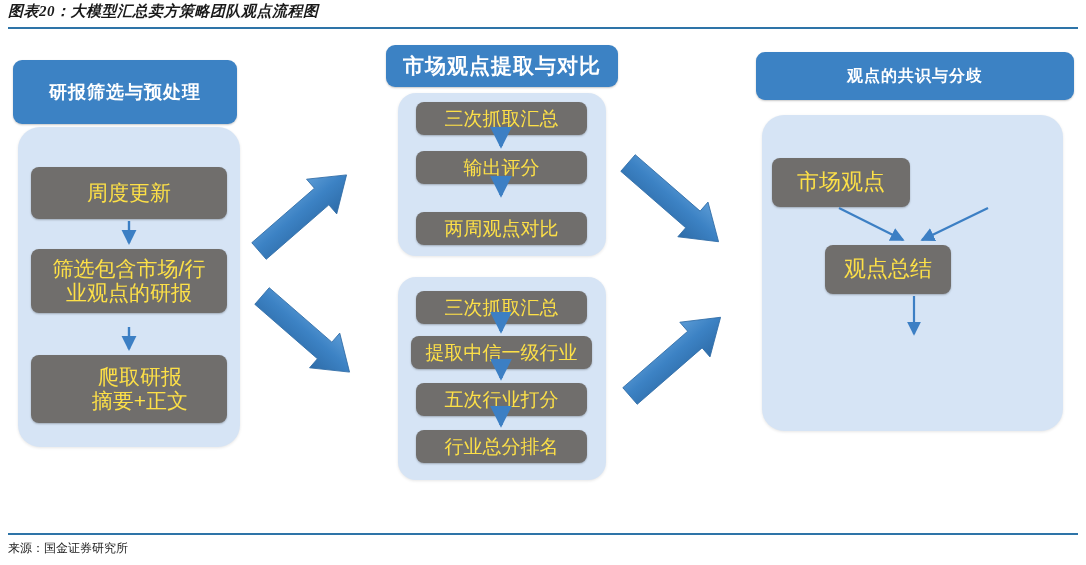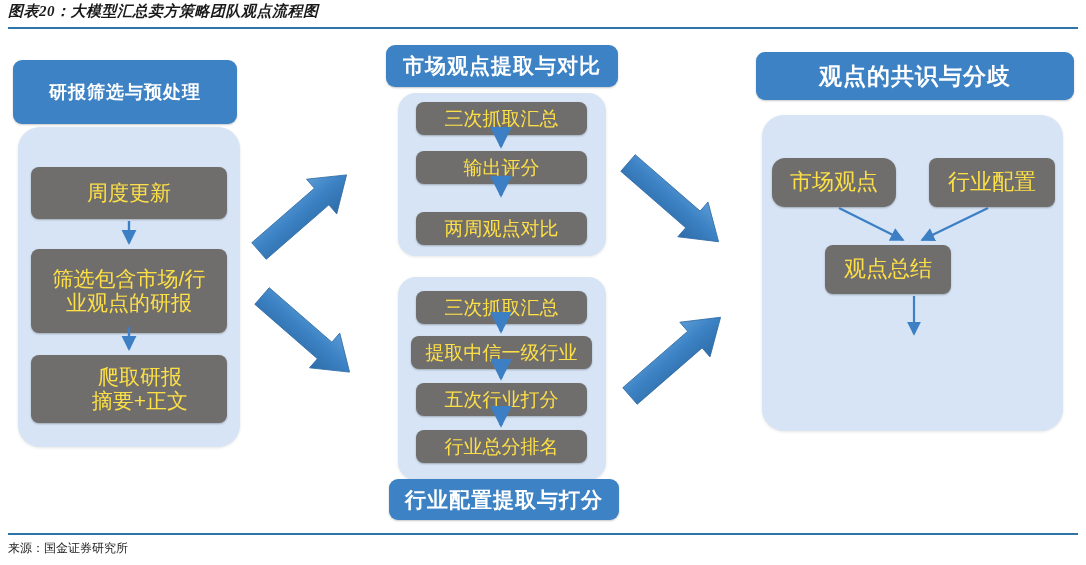--- a/index.html
+++ b/index.html
@@ -119,21 +119,21 @@
 
   <div id="caption">图表20：大模型汇总卖方策略团队观点流程图</div>
   <div id="caption-rule"></div>
 
   <div class="stage-header" style="left:13px; top:60px; width:224px; height:64px; font-size:18px;">研报筛选与预处理</div>
 
   <div class="group-panel" style="left:18px; top:127px; width:222px; height:320px;"></div>
 
   <div class="node" style="left:31px; top:167px; width:196px; height:52px; font-size:21px;">周度更新</div>
 
-  <div class="node" style="left:31px; top:249px; width:196px; height:84px; font-size:21px;">筛选包含市场/行
+  <div class="node" style="left:31px; top:249px; width:196px; height:64px; font-size:21px;">筛选包含市场/行
 业观点的研报</div>
 
   <div class="node" style="left:31px; top:355px; width:196px; height:68px; font-size:21px;padding-left:22px;">爬取研报
 摘要+正文</div>
 
   <div class="stage-header" style="left:386px; top:45px; width:232px; height:42px; font-size:21px;">市场观点提取与对比</div>
 
   <div class="group-panel" style="left:398px; top:93px; width:208px; height:163px; border-radius:18px;"></div>
 
   <div class="node" style="left:416px; top:102px; width:171px; height:33px; font-size:19px;">三次抓取汇总</div>
@@ -145,29 +145,27 @@
   <div class="group-panel" style="left:398px; top:277px; width:208px; height:203px; border-radius:18px;"></div>
 
   <div class="node" style="left:416px; top:291px; width:171px; height:33px; font-size:19px;">三次抓取汇总</div>
 
   <div class="node" style="left:411px; top:336px; width:181px; height:33px; font-size:19px;">提取中信一级行业</div>
 
   <div class="node" style="left:416px; top:383px; width:171px; height:33px; font-size:19px;">五次行业打分</div>
 
   <div class="node" style="left:416px; top:430px; width:171px; height:33px; font-size:19px;">行业总分排名</div>
 
-  <div class="stage-header" style="left:389px; top:479px; width:230px; height:41px; font-size:21px;">行业配置提取与打分</div>
-
-  <div class="stage-header" style="left:756px; top:52px; width:318px; height:48px; font-size:23px;">观点的共识与分歧</div>
+
+  <div class="stage-header" style="left:756px; top:52px; width:318px; height:48px; font-size:16px;">观点的共识与分歧</div>
 
   <div class="group-panel" style="left:762px; top:115px; width:301px; height:316px;"></div>
 
-  <div class="node" style="left:772px; top:158px; width:124px; height:49px; font-size:22px;border-radius:13px;">市场观点</div>
-
-  <div class="node" style="left:929px; top:158px; width:126px; height:49px; font-size:22px;">行业配置</div>
+  <div class="node" style="left:772px; top:158px; width:138px; height:49px; font-size:22px;">市场观点</div>
+
 
   <div class="node" style="left:825px; top:245px; width:126px; height:49px; font-size:22px;">观点总结</div>
 
 
   <svg id="overlay" viewBox="0 0 1086 565">
     <defs>
       <linearGradient id="blockGrad" x1="0" y1="0" x2="0" y2="1">
         <stop offset="0%" stop-color="#5b9bd5"></stop>
         <stop offset="45%" stop-color="#3c82c4"></stop>
         <stop offset="100%" stop-color="#2e6ca8"></stop>

